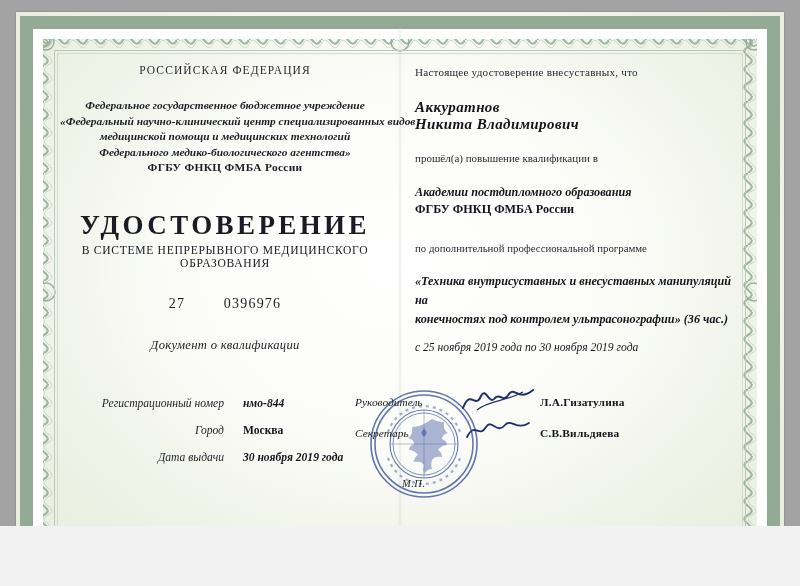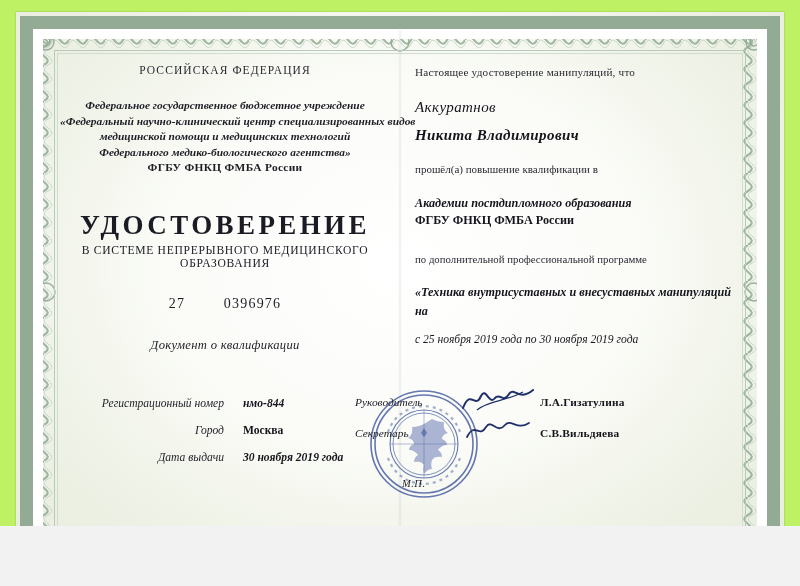--- a/index.html
+++ b/index.html
@@ -4,21 +4,21 @@
 <style>
   html, body {
     margin: 0;
     padding: 0;
     background: #f2f2f2;
   }
   #page {
     position: relative;
     width: 800px;
     height: 526px;
-    background: #bef264;
+    background: #a3a3a3;
     overflow: hidden;
     font-family: "Liberation Serif", serif;
   }
 
   
   .cert-outer {
     position: absolute;
     left: 16px;
     top: 12px;
     width: 768px;
@@ -192,27 +192,26 @@
   
   .r-lead {
     font-size: 11.2px;
     color: #2a2a34;
     margin-top: 10px;
     letter-spacing: .2px;
   }
   .r-name {
     margin-top: 21px;
     font-size: 15px;
-    font-weight: normal;
+    font-weight: bold;
     font-style: italic;
     color: #14141c;
     letter-spacing: .4px;
   }
   .r-name2 {
-    margin-top: 11px;
     font-size: 15px;
     font-weight: bold;
     font-style: italic;
     color: #14141c;
     letter-spacing: .4px;
   }
   .r-passed {
     margin-top: 19px;
     font-size: 11px;
     color: #2a2a34;
@@ -378,31 +377,32 @@
           <span class="reg-value plain">Москва</span>
         </div>
         <div class="reg-row">
           <span class="reg-label">Дата выдачи</span>
           <span class="reg-value">30  ноября  2019 года</span>
         </div>
       </div>
     </div>
 
     <div class="col-right">
-      <div class="r-lead">Настоящее удостоверение манипуляций, что</div>
+      <div class="r-lead">Настоящее удостоверение внесуставных, что</div>
       <div class="r-name">Аккуратнов</div>
       <div class="r-name2">Никита  Владимирович</div>
       <div class="r-passed">прошёл(а) повышение квалификации в</div>
       <div class="r-org">
         <div>Академии постдипломного образования</div>
         <div class="r-org2">ФГБУ ФНКЦ ФМБА России</div>
       </div>
       <div class="r-prog-label">по дополнительной профессиональной программе</div>
       <div class="r-prog-name">
         <div>«Техника внутрисуставных и внесуставных манипуляций на</div>
+        <div>конечностях под контролем ультрасонографии»  (36 час.)</div>
       </div>
       <div class="r-dates">с  25 ноября 2019 года  по 30 ноября 2019 года</div>
     </div>
   </div>
 
   <div class="stamp">
     <svg viewBox="0 0 112 112" width="112" height="112">
       <g fill="none" stroke="#4a5fa5" stroke-width="1.6" opacity="0.85">
         <circle cx="56" cy="56" r="53"></circle>
         <circle cx="56" cy="56" r="49"></circle>

